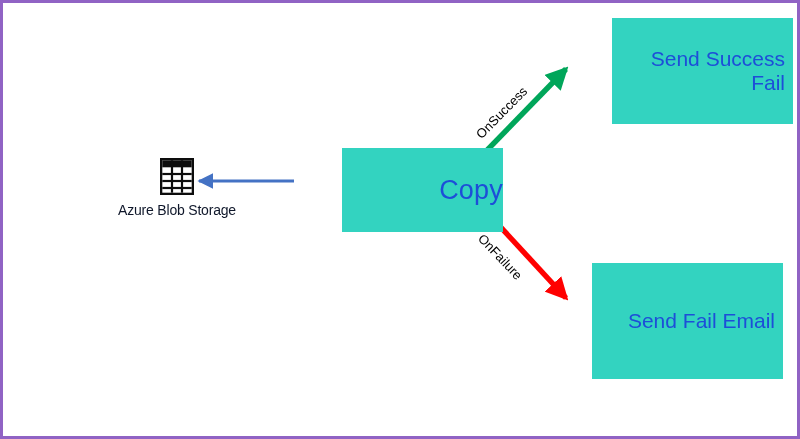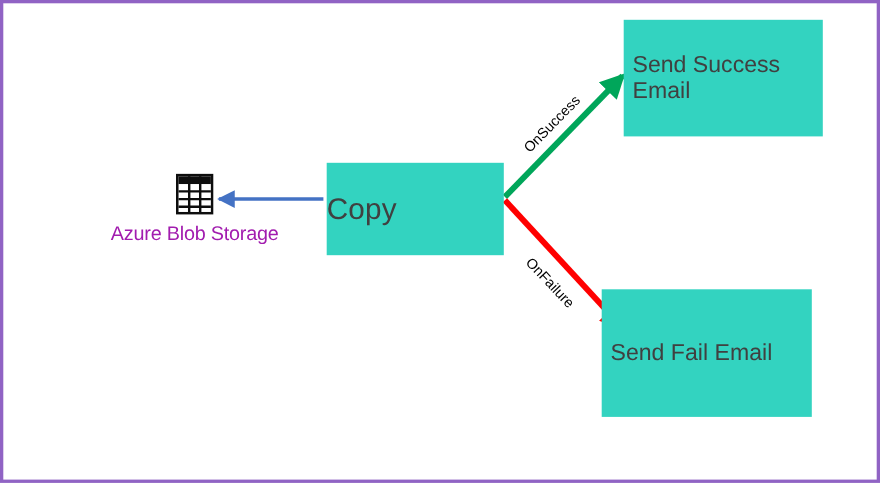--- a/index.html
+++ b/index.html
@@ -27,26 +27,27 @@
     height: 433px;
     pointer-events: none;
   }
 
   
   .node-box {
     position: absolute;
     background: #33d3c0;
     display: flex;
     flex-direction: column;
-    align-items: flex-start;
+    align-items: flex-end;
     justify-content: center;
     text-align: center;
-    color: #404040;
+    color: #1d4ed8;
     box-sizing: border-box;
     line-height: 1.12;
+    margin-left: 45px;
   }
   #copy-node {
     left: 294px;
     top: 145px;
     width: 161px;
     height: 84px;
   }
   #copy-node .node-title {
     font-size: 27px;
     font-weight: 400;
@@ -88,22 +89,22 @@
     flex-direction: column;
     align-items: center;
   }
   #blob-icon {
     width: 34px;
     height: 37px;
     display: block;
   }
   #blob-label {
     margin-top: 7px;
-    font-size: 18px;
-    color: #a21caf;
+    font-size: 14px;
+    color: #0f172a;
     white-space: nowrap;
     letter-spacing: -0.2px;
   }
 
   
   .edge-label {
     position: absolute;
     font-size: 13px;
     color: #000000;
     white-space: nowrap;
@@ -163,21 +164,21 @@
     </svg>
     <div id="blob-label">Azure Blob Storage</div>
   </div>
 
   <div id="copy-node" class="node-box">
     <div class="node-title">Copy</div>
   </div>
 
   <div id="success-node" class="node-box">
     <div class="node-title">Send Success</div>
-    <div class="node-title">Email</div>
+    <div class="node-title">Fail</div>
   </div>
 
   <div id="fail-node" class="node-box">
     <div class="node-title">Send Fail Email</div>
   </div>
 
   <div id="label-onsuccess" class="edge-label">OnSuccess</div>
   <div id="label-onfailure" class="edge-label">OnFailure</div>
 
 </div>

